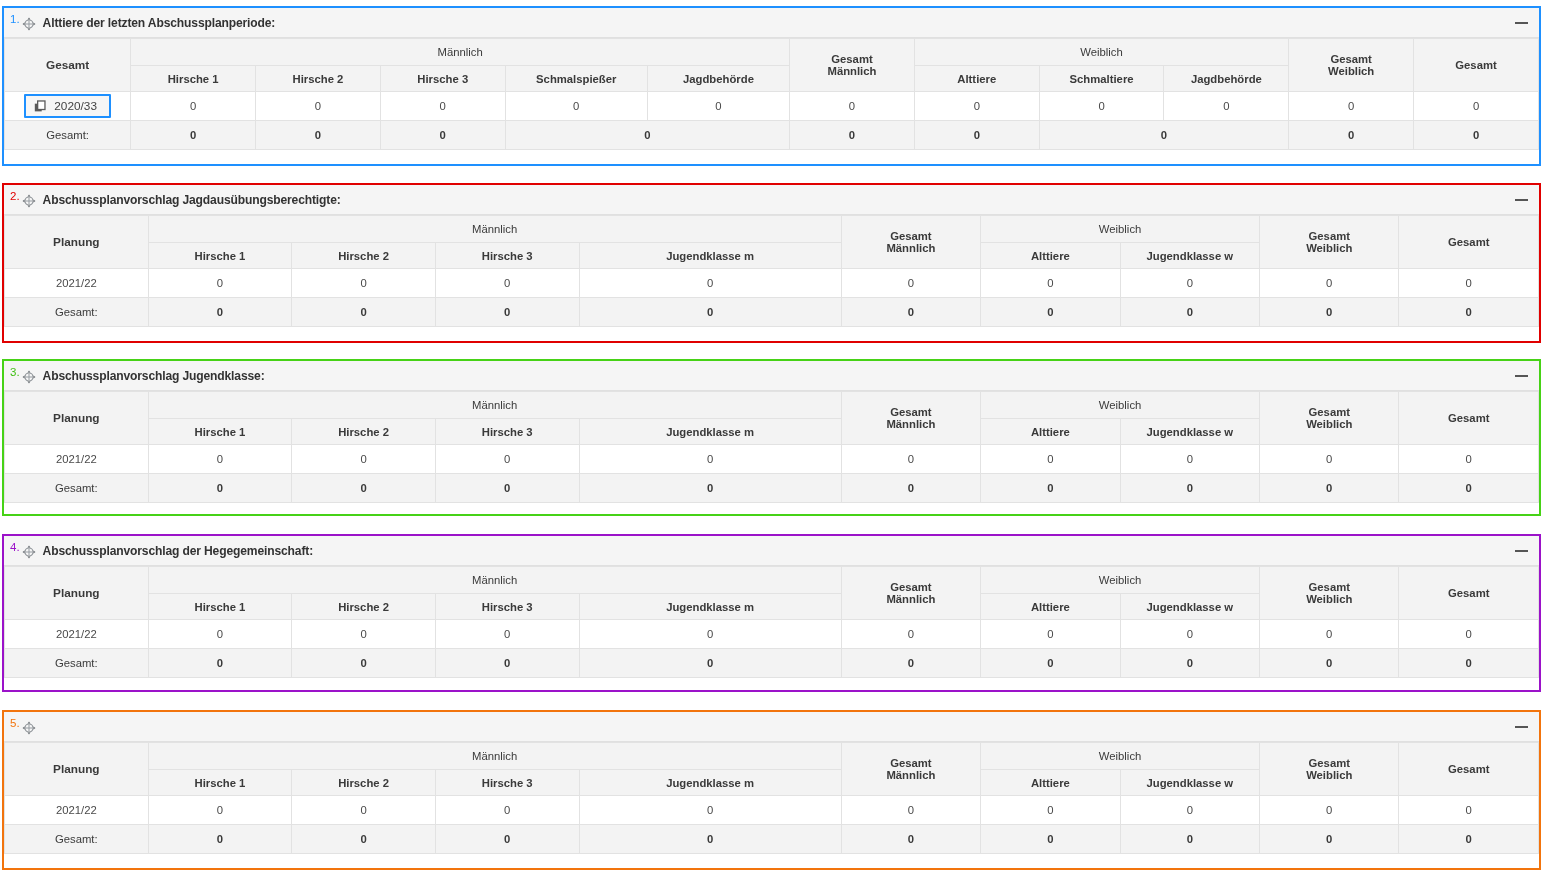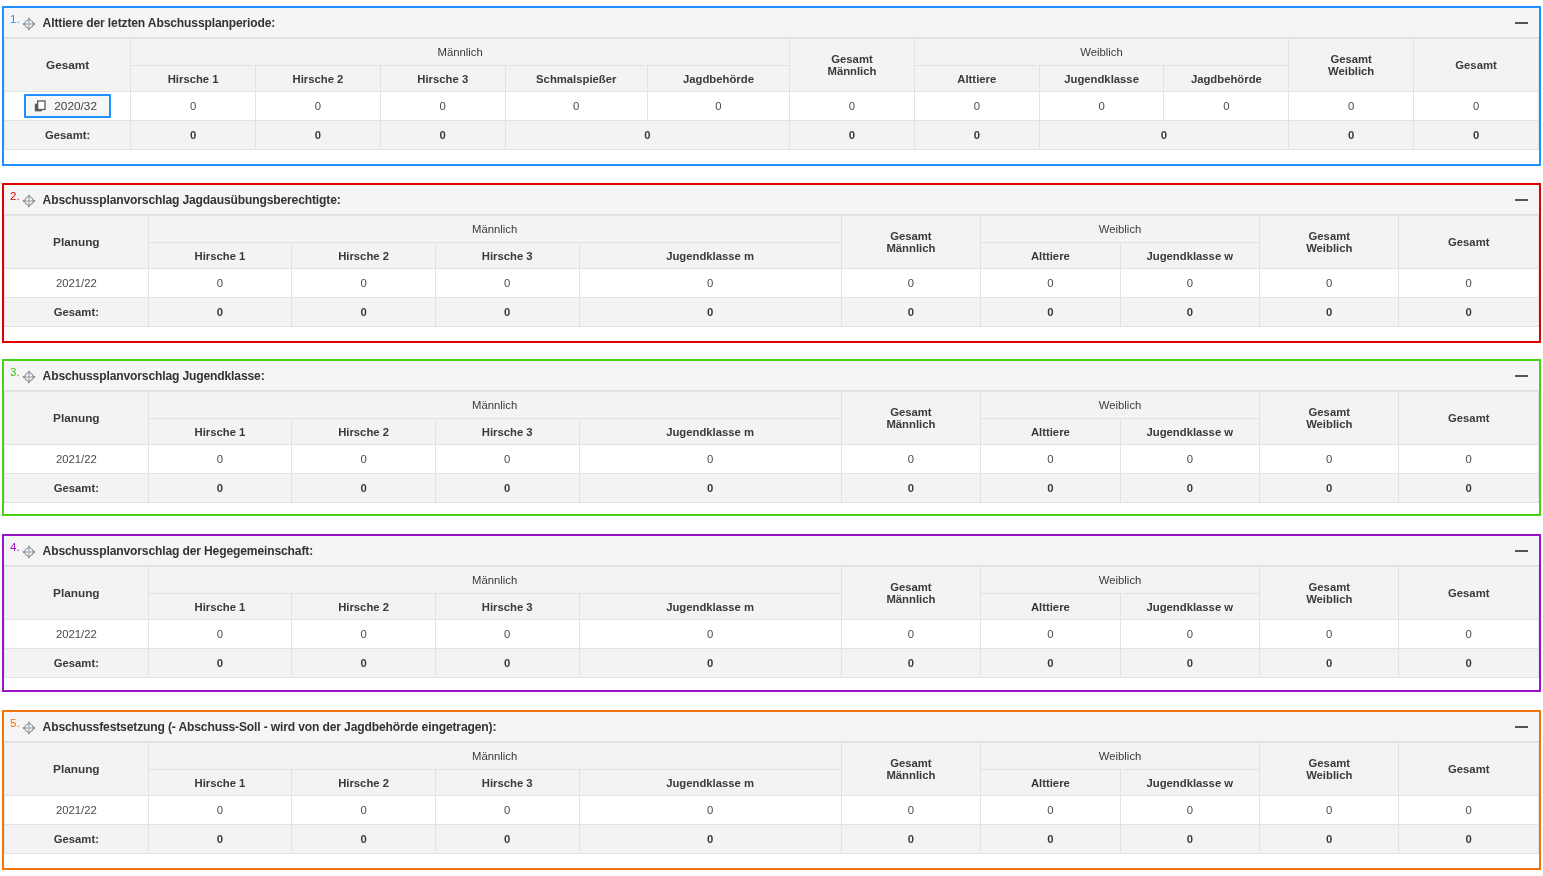--- a/index.html
+++ b/index.html
@@ -104,21 +104,21 @@
     background: #ffffff;
     font-size: 11.3px;
     color: #4a4a4a;
   }
   table.grid tbody tr.total td {
     background: #f3f3f3;
     font-weight: bold;
     color: #3a3a3a;
   }
   table.grid tbody td.rowlabel { color: #4a4a4a; }
-  table.grid tbody tr.total td.rowlabel { font-weight: bold; margin-left: 18px; }
+  table.grid tbody tr.total td.rowlabel { font-weight: normal; margin-left: 18px; }
 
   
   .year-chip {
     display: inline-flex;
     align-items: center;
     gap: 7px;
     border: 2px solid #1e90ff;
     background: #f6f6f6;
     padding: 2px 12px 2px 8px;
     border-radius: 1px;
@@ -184,34 +184,34 @@
               <th rowspan="2"><span>Gesamt</span><br><span>Weiblich</span></th>
               <th rowspan="2">Gesamt</th>
             </tr>
             <tr>
               <th>Hirsche 1</th>
               <th>Hirsche 2</th>
               <th>Hirsche 3</th>
               <th>Schmalspießer</th>
               <th>Jagdbehörde</th>
               <th>Alttiere</th>
-              <th>Jugendklasse</th>
+              <th>Schmaltiere</th>
               <th>Jagdbehörde</th>
             </tr>
           </thead>
           <tbody>
             <tr>
               <td class="rowlabel"><span class="year-chip">
                   <span>
                     <svg class="copy-icon" viewBox="0 0 16 16" width="13" height="13">
                       <rect x="1" y="4.5" width="8.5" height="9.5" fill="#5a5a5a"></rect>
                       <rect x="4.5" y="1.2" width="9" height="10.5" fill="#ffffff" stroke="#5a5a5a" stroke-width="1.6"></rect>
                     </svg>
                   </span>
-                  <span>2020/32</span>
+                  <span>2020/33</span>
                 </span></td>
               <td>0</td>
               <td>0</td>
               <td>0</td>
               <td>0</td>
               <td>0</td>
               <td>0</td>
               <td>0</td>
               <td>0</td>
               <td>0</td>
@@ -461,21 +461,20 @@
     </div>
     <div class="panel c-orange" style="top:710px;height:160px;">
       <div class="panel-head">
         <span class="panel-num n-orange">5.</span>
         <span class="move-icon"><svg viewBox="0 0 16 16" width="14" height="14">
             <circle cx="8" cy="8" r="4.6" fill="none" stroke="#8a8f94" stroke-width="1.3"></circle>
             <path d="M8 0.6 L9.6 2.9 H6.4 Z M8 15.4 L6.4 13.1 H9.6 Z M0.6 8 L2.9 6.4 V9.6 Z M15.4 8 L13.1 9.6 V6.4 Z" fill="#6b7075"></path>
             <rect x="7.4" y="4.4" width="1.2" height="7.2" fill="#9aa0a6"></rect>
             <rect x="4.4" y="7.4" width="7.2" height="1.2" fill="#9aa0a6"></rect>
           </svg></span>
-        <span class="panel-title">Abschussfestsetzung (- Abschuss-Soll - wird von der Jagdbehörde eingetragen):</span>
         <span class="collapse-btn">
           <i></i>
         </span>
       </div>
       <div class="panel-body">
         <table class="grid">
           <colgroup>
             <col style="width:10.3%">
             <col style="width:10.3%">
             <col style="width:10.3%">

